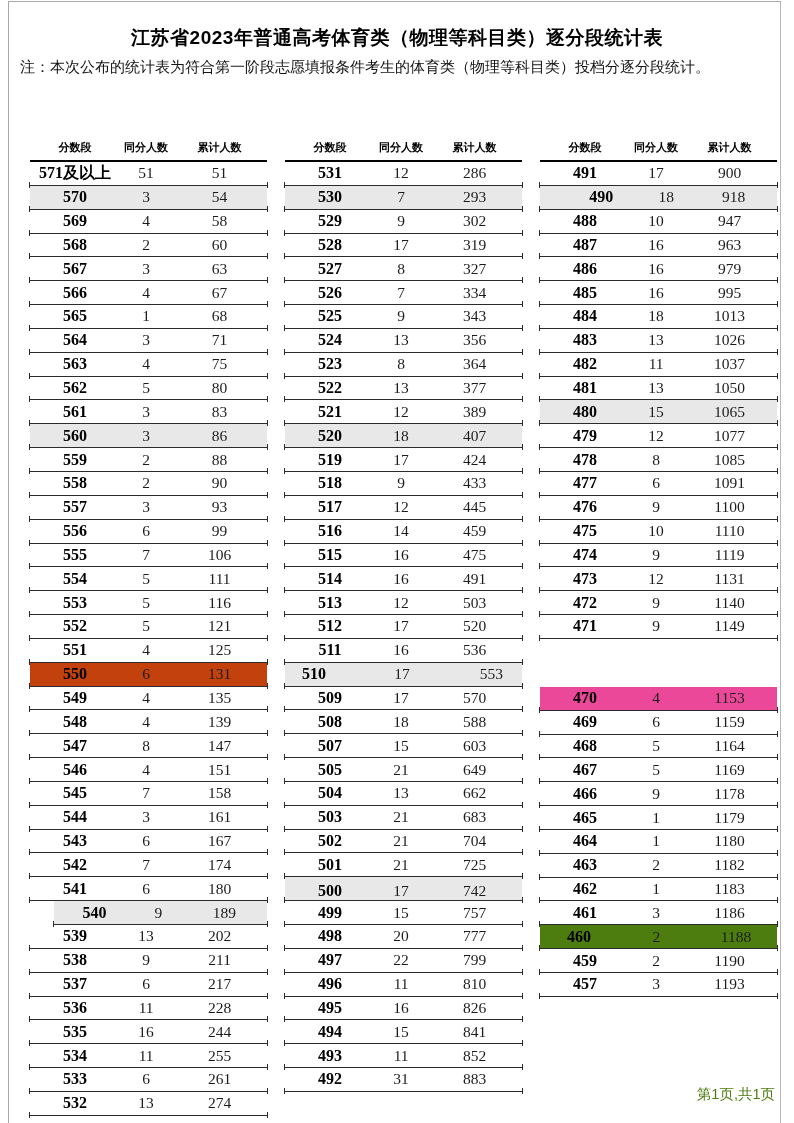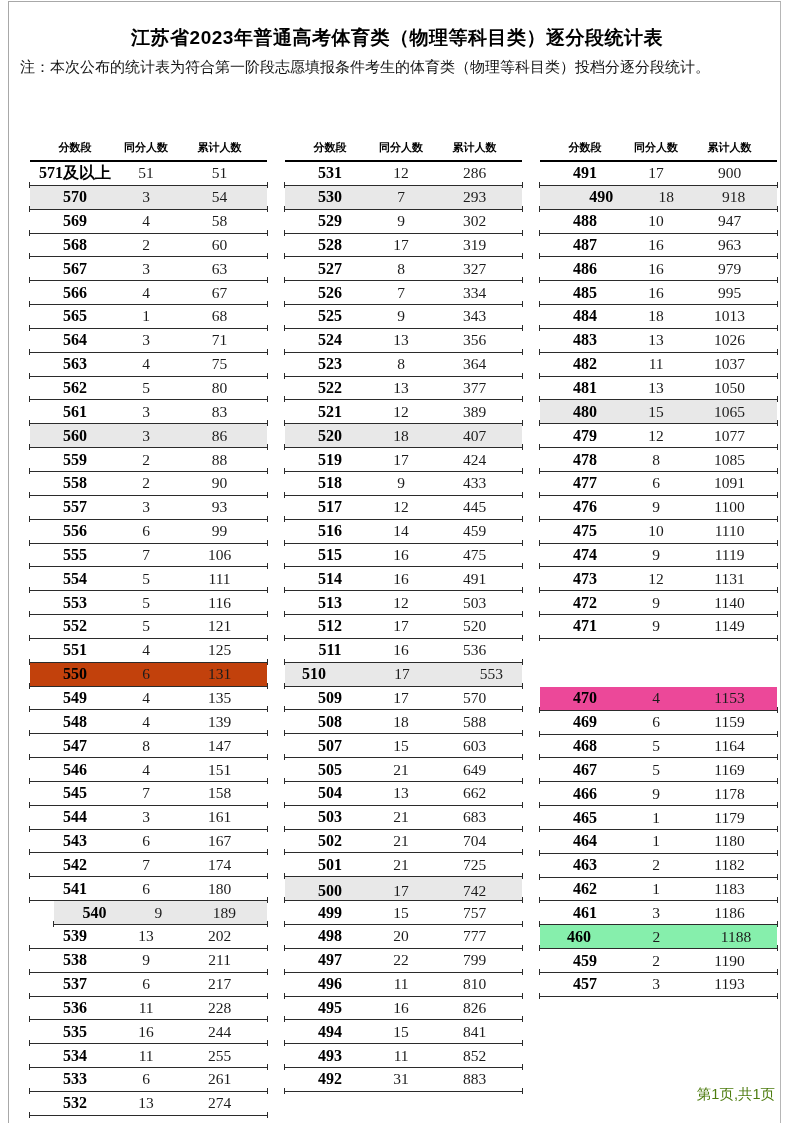--- a/index.html
+++ b/index.html
@@ -735,21 +735,21 @@
     <span class="c col-same">1</span>
     <span class="c col-cum">1183</span>
   </div>
 
   <div class="t-row">
     <span class="c col-score">461</span>
     <span class="c col-same">3</span>
     <span class="c col-cum">1186</span>
   </div>
 
-  <div class="t-row hl" style="background: #86efac; gap: 16px;">
+  <div class="t-row hl" style="background: #4d7c0f; gap: 16px;">
     <span class="c col-score">460</span>
     <span class="c col-same">2</span>
     <span class="c col-cum">1188</span>
   </div>
 
   <div class="t-row">
     <span class="c col-score">459</span>
     <span class="c col-same">2</span>
     <span class="c col-cum">1190</span>
   </div>

